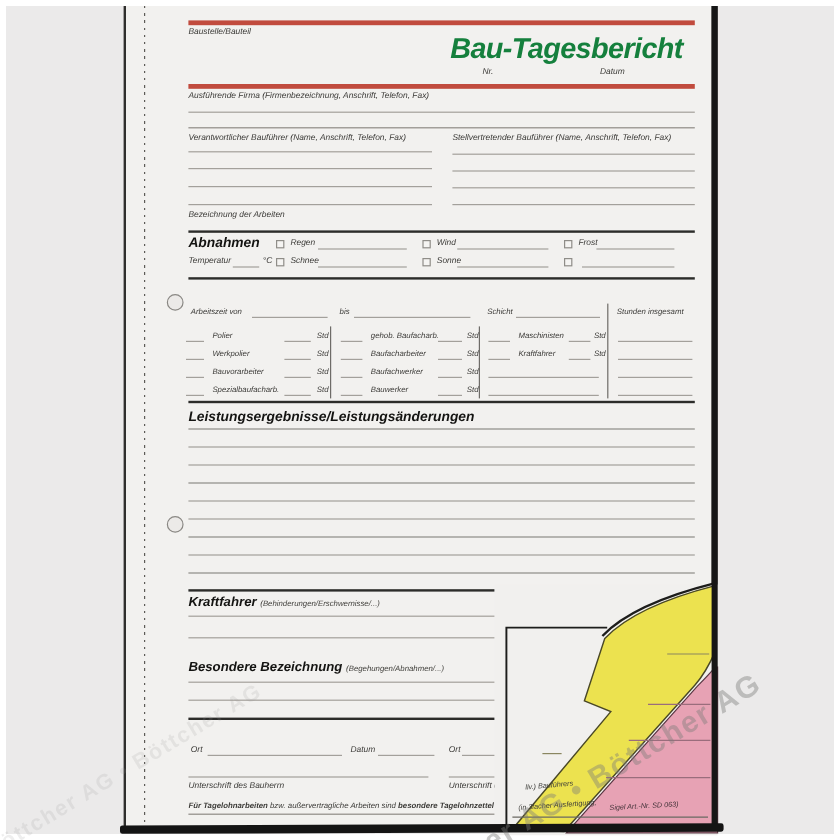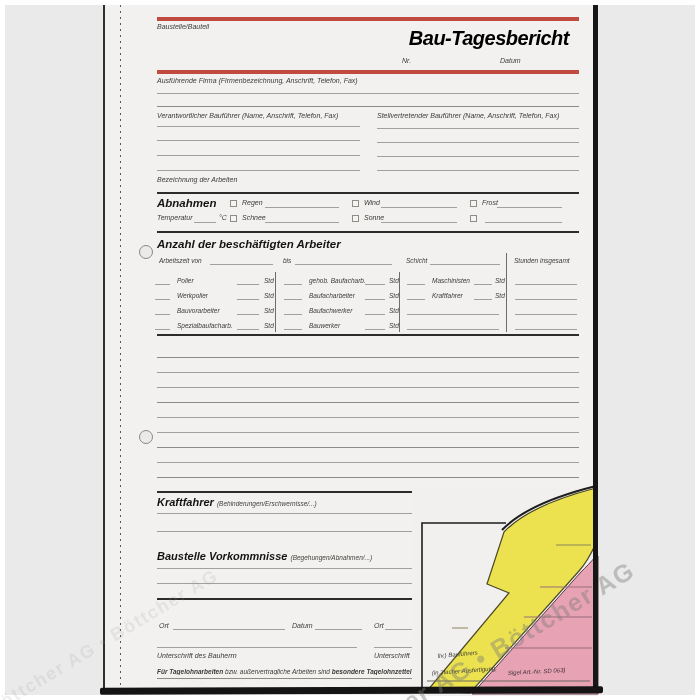--- a/index.html
+++ b/index.html
@@ -16,21 +16,21 @@
   .ln{position:absolute;height:0;border-bottom:1px solid #a3a09b;}
   .lnd{position:absolute;height:0;border-bottom:1px solid #8e8b86;}
   .hv{position:absolute;height:0;border-bottom:2px solid #2c2c2a;}
   .vln{position:absolute;width:0;border-left:1px solid #6e6c68;}
   .redbar{position:absolute;height:4px;background:#c14b3e;}
   .cb{position:absolute;width:7px;height:7px;box-sizing:border-box;border:1px solid #8f8d88;background:#f5f4f2;}
   .hole{position:absolute;width:14px;height:14px;border-radius:50%;background:#eceae8;
         border:1.5px solid #8a8884;box-sizing:border-box;}
   .perf{position:absolute;left:15px;top:0;bottom:0;width:1px;
         background:repeating-linear-gradient(to bottom,#5c5a56 0 2px,transparent 2px 6px);}
-  .title{position:absolute;font-style:italic;font-weight:bold;color:#000000;font-size:20px;letter-spacing:-0.5px;}
+  .title{position:absolute;font-style:italic;font-weight:bold;color:#15803d;font-size:24px;letter-spacing:-0.5px;}
   .clip{display:inline-block;overflow:hidden;white-space:nowrap;vertical-align:top;}
   .wm{position:absolute;font-size:25px;font-weight:bold;color:rgba(125,124,122,0.42);
       letter-spacing:1.5px;white-space:nowrap;transform-origin:left center;pointer-events:none;}
   .wm2{color:rgba(150,149,147,0.16);}
   .strip{position:absolute;left:100px;top:687px;width:503px;height:7px;background:#141414;
          border-radius:2px;transform:rotate(-0.2deg);}
   svg text{font-family:"Liberation Sans",sans-serif;}
 </style>
 </head>
 <body>
@@ -84,21 +84,20 @@
     <div class="cb" style="left:125px;top:210px;"></div>
     <div class="t" style="left:137px;top:209px;">Schnee</div>
     <div class="ln" style="left:160px;top:217px;width:74px;"></div>
     <div class="cb" style="left:247px;top:210px;"></div>
     <div class="t" style="left:259px;top:209px;">Sonne</div>
     <div class="ln" style="left:276px;top:217px;width:76px;"></div>
     <div class="cb" style="left:365px;top:210px;"></div>
     <div class="ln" style="left:380px;top:217px;width:77px;"></div>
     <div class="hv" style="left:52px;top:226px;width:422px;"></div>
 
-    <div class="sec" style="left:52px;top:233px;">Anzahl der beschäftigten Arbeiter</div>
     <div class="t tbl" style="left:54px;top:252px;">Arbeitszeit von</div>
     <div class="ln" style="left:105px;top:259px;width:63px;"></div>
     <div class="t tbl" style="left:178px;top:252px;">bis</div>
     <div class="ln" style="left:190px;top:259px;width:97px;"></div>
     <div class="t tbl" style="left:301px;top:252px;">Schicht</div>
     <div class="t tbl" style="left:409px;top:252px;">Stunden insgesamt</div>
     <div class="ln" style="left:325px;top:259px;width:70px;"></div>
     <div class="vln" style="left:170px;top:267px;height:60px;"></div>
     <div class="vln" style="left:294px;top:267px;height:60px;"></div>
     <div class="vln" style="left:401px;top:248px;height:79px;"></div>
@@ -147,36 +146,37 @@
       <div class="t tbl" style="left:390px;top:287px;">Std</div>
     <div class="ln" style="left:302px;top:309px;width:92px;"></div>
     <div class="ln" style="left:302px;top:324px;width:92px;"></div>
 
     <div class="ln" style="left:410px;top:279px;width:62px;"></div>
     <div class="ln" style="left:410px;top:294px;width:62px;"></div>
     <div class="ln" style="left:410px;top:309px;width:62px;"></div>
     <div class="ln" style="left:410px;top:324px;width:62px;"></div>
     <div class="hv" style="left:52px;top:329px;width:422px;"></div>
 
+    <div class="sec" style="left:52px;top:337px;">Leistungsergebnisse/Leistungsänderungen</div>
     <div class="lnd" style="left:52px;top:352px;width:422px;"></div>
     <div class="ln" style="left:52px;top:367px;width:422px;"></div>
     <div class="ln" style="left:52px;top:382px;width:422px;"></div>
     <div class="lnd" style="left:52px;top:397px;width:422px;"></div>
     <div class="ln" style="left:52px;top:412px;width:422px;"></div>
     <div class="ln" style="left:52px;top:427px;width:422px;"></div>
     <div class="lnd" style="left:52px;top:442px;width:422px;"></div>
     <div class="ln" style="left:52px;top:457px;width:422px;"></div>
     <div class="lnd" style="left:52px;top:472px;width:422px;"></div>
     <div class="hv" style="left:52px;top:486px;width:422px;"></div>
 
     <div class="sec" style="left:52px;top:491px;font-size:11px;"><span>Kraftfahrer</span> <span class="sub">(Behinderungen/Erschwernisse/...)</span></div>
     <div class="ln" style="left:52px;top:508px;width:265px;"></div>
     <div class="ln" style="left:52px;top:526px;width:257px;"></div>
 
-    <div class="sec" style="left:52px;top:545px;font-size:11px;"><span>Baustelle Vorkommnisse</span> <span class="sub">(Begehungen/Abnahmen/...)</span></div>
+    <div class="sec" style="left:52px;top:545px;font-size:11px;"><span>Besondere Bezeichnung</span> <span class="sub">(Begehungen/Abnahmen/...)</span></div>
     <div class="ln" style="left:52px;top:563px;width:257px;"></div>
     <div class="ln" style="left:52px;top:578px;width:257px;"></div>
     <div class="hv" style="left:52px;top:593px;width:257px;"></div>
 
     <div class="t" style="left:54px;top:617px;">Ort</div>
     <div class="ln" style="left:68px;top:624px;width:112px;"></div>
     <div class="t" style="left:187px;top:617px;">Datum</div>
     <div class="ln" style="left:210px;top:624px;width:47px;"></div>
     <div class="t" style="left:269px;top:617px;">Ort</div>
     <div class="ln" style="left:280px;top:624px;width:29px;"></div>

